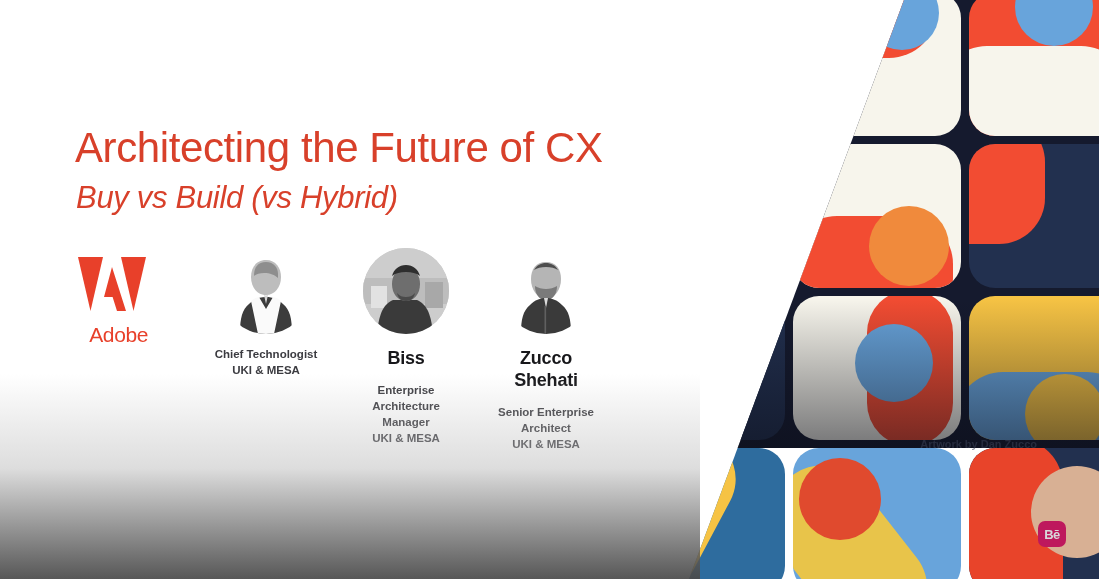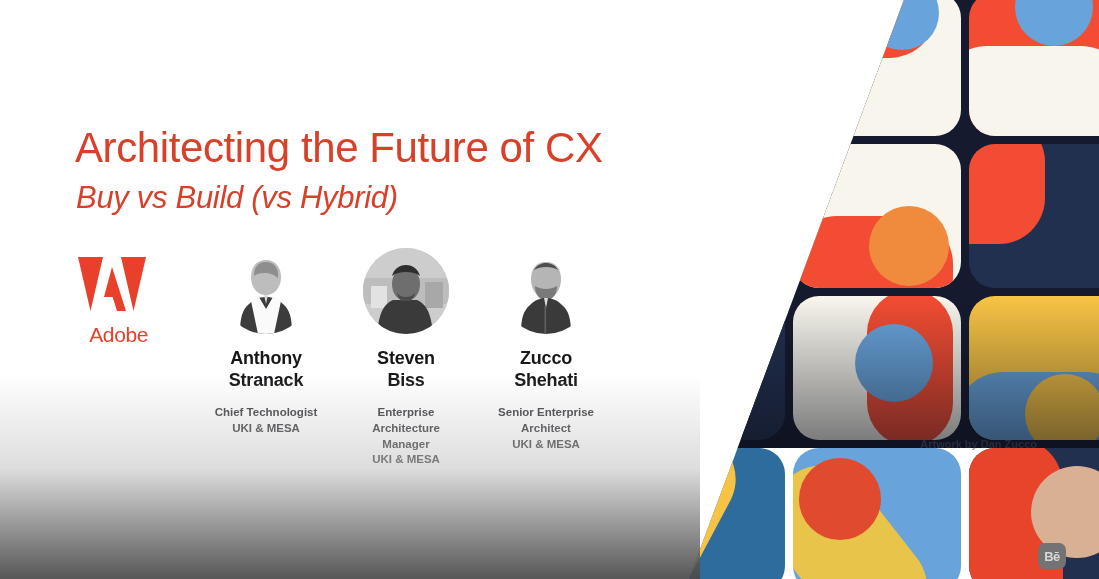--- a/index.html
+++ b/index.html
@@ -67,23 +67,23 @@
     pointer-events:none;
   }
   .fade-overlay-right{
     position:absolute; right:0; bottom:0; width:460px; height:150px;
     background:linear-gradient(to bottom, rgba(10,12,22,0) 0%, rgba(10,12,22,0.55) 100%);
     pointer-events:none;
   }
 
   
   .be-badge{
-    position:absolute; right:33px; bottom:10px;
+    position:absolute; right:33px; bottom:32px;
     width:28px; height:26px; border-radius:7px;
-    background:#737373;
+    background:#be185d;
     display:flex; align-items:center; justify-content:center;
     font-size:13px; font-weight:700; color:#d8d8da; letter-spacing:-0.5px;
   }
   .credit{
     position:absolute; right:62px; bottom:-2px;
     font-size:11px; font-weight:700; color:#3a4055; opacity:.55;
     white-space:nowrap;
   }
 </style>
 </head>
@@ -175,24 +175,20 @@
     <div class="speaker">
       <div class="avatar">
         <svg viewBox="0 0 86 86">
           <rect width="86" height="86" fill="#ffffff"></rect>
           <path d="M43 12 c10 0 15 8 15 17 c0 10-6 18-15 18 s-15-8-15-18 c0-9 5-17 15-17z" fill="#bdbdbd"></path>
           <path d="M43 14 c8 0 12 6 12 12 l0 4 c-3-3-8-5-14-5 c-4 0-8 1-10 3 c0-9 4-14 12-14z" fill="#8e8e8e"></path>
           <path d="M26 56 c5-5 10-7 17-7 s12 2 17 7 c7 6 9 14 9 30 L17 86 c0-16 2-24 9-30z" fill="#3c3c3c"></path>
           <path d="M36 49 l7 12 l7-12 c4 1 6 2 8 4 l-7 33 l-16 0 l-7-33 c2-2 4-3 8-4z" fill="#fafafa"></path>
           <path d="M41 47 l2 9 l2-9 c-1 .5-3 .5-4 0z" fill="#d6d6d6"></path>
         </svg>
-      </div>
-      <div class="sp-name">
-        <div>Anthony</div>
-        <div>Stranack</div>
       </div>
       <div class="sp-role">
         <div>Chief Technologist</div>
         <div>UKI &amp; MESA</div>
       </div>
     </div>
 
     <div class="speaker">
       <div class="avatar" style="background:#c9c9c9;">
         <svg viewBox="0 0 86 86">
@@ -200,21 +196,20 @@
           <rect x="0" y="30" width="86" height="26" fill="#bdbdbd"></rect>
           <rect x="8" y="38" width="16" height="22" fill="#e2e2e2"></rect>
           <rect x="62" y="34" width="18" height="26" fill="#a8a8a8"></rect>
           <path d="M30 52 c-9 4-14 12-16 34 l56 0 c-2-22-7-30-16-34z" fill="#3a3a3a"></path>
           <path d="M43 20 c9 0 14 7 14 16 c0 10-6 17-14 17 s-14-7-14-17 c0-9 5-16 14-16z" fill="#6e6e6e"></path>
           <path d="M29 28 c2-7 7-11 14-11 s12 4 14 11 c-4-3-8-4-14-4 s-10 1-14 4z" fill="#2e2e2e"></path>
           <path d="M34 45 c3 3 5 4 9 4 s6-1 9-4 c-1 5-4 8-9 8 s-8-3-9-8z" fill="#4a4a4a"></path>
         </svg>
       </div>
       <div class="sp-name">
-        <div>Steven</div>
         <div>Biss</div>
       </div>
       <div class="sp-role">
         <div>Enterprise</div>
         <div>Architecture</div>
         <div>Manager</div>
         <div>UKI &amp; MESA</div>
       </div>
     </div>
 

